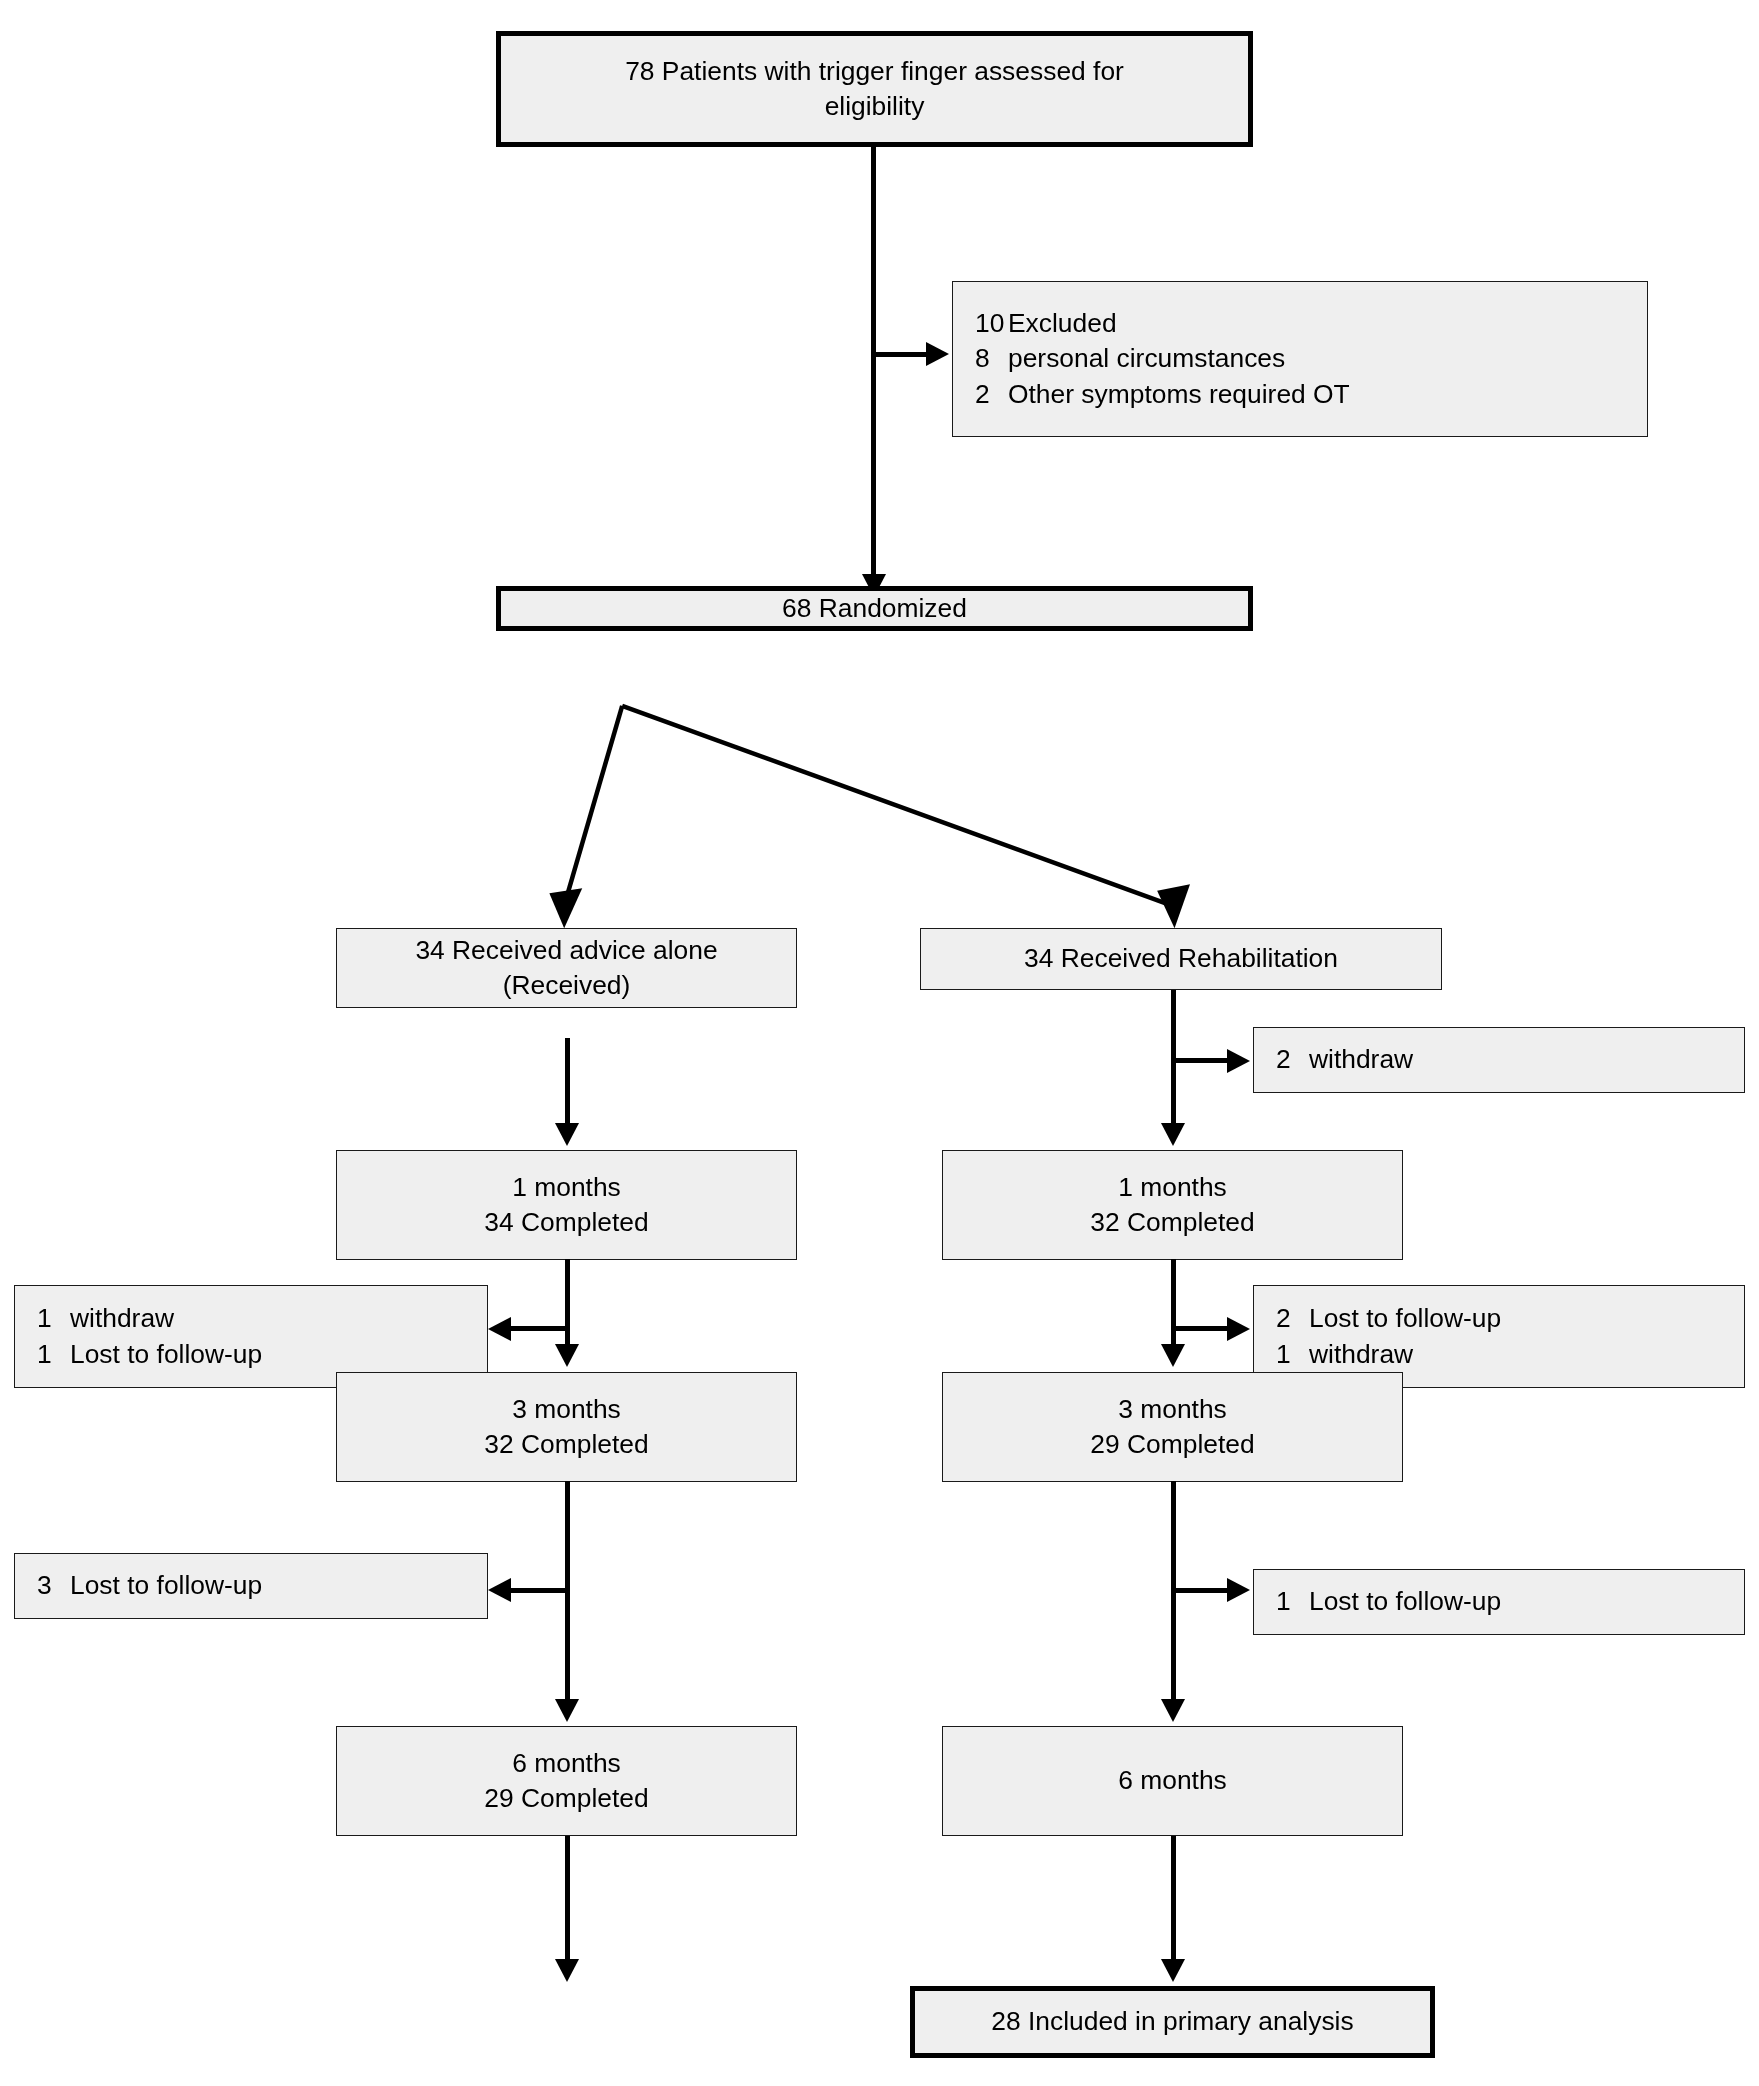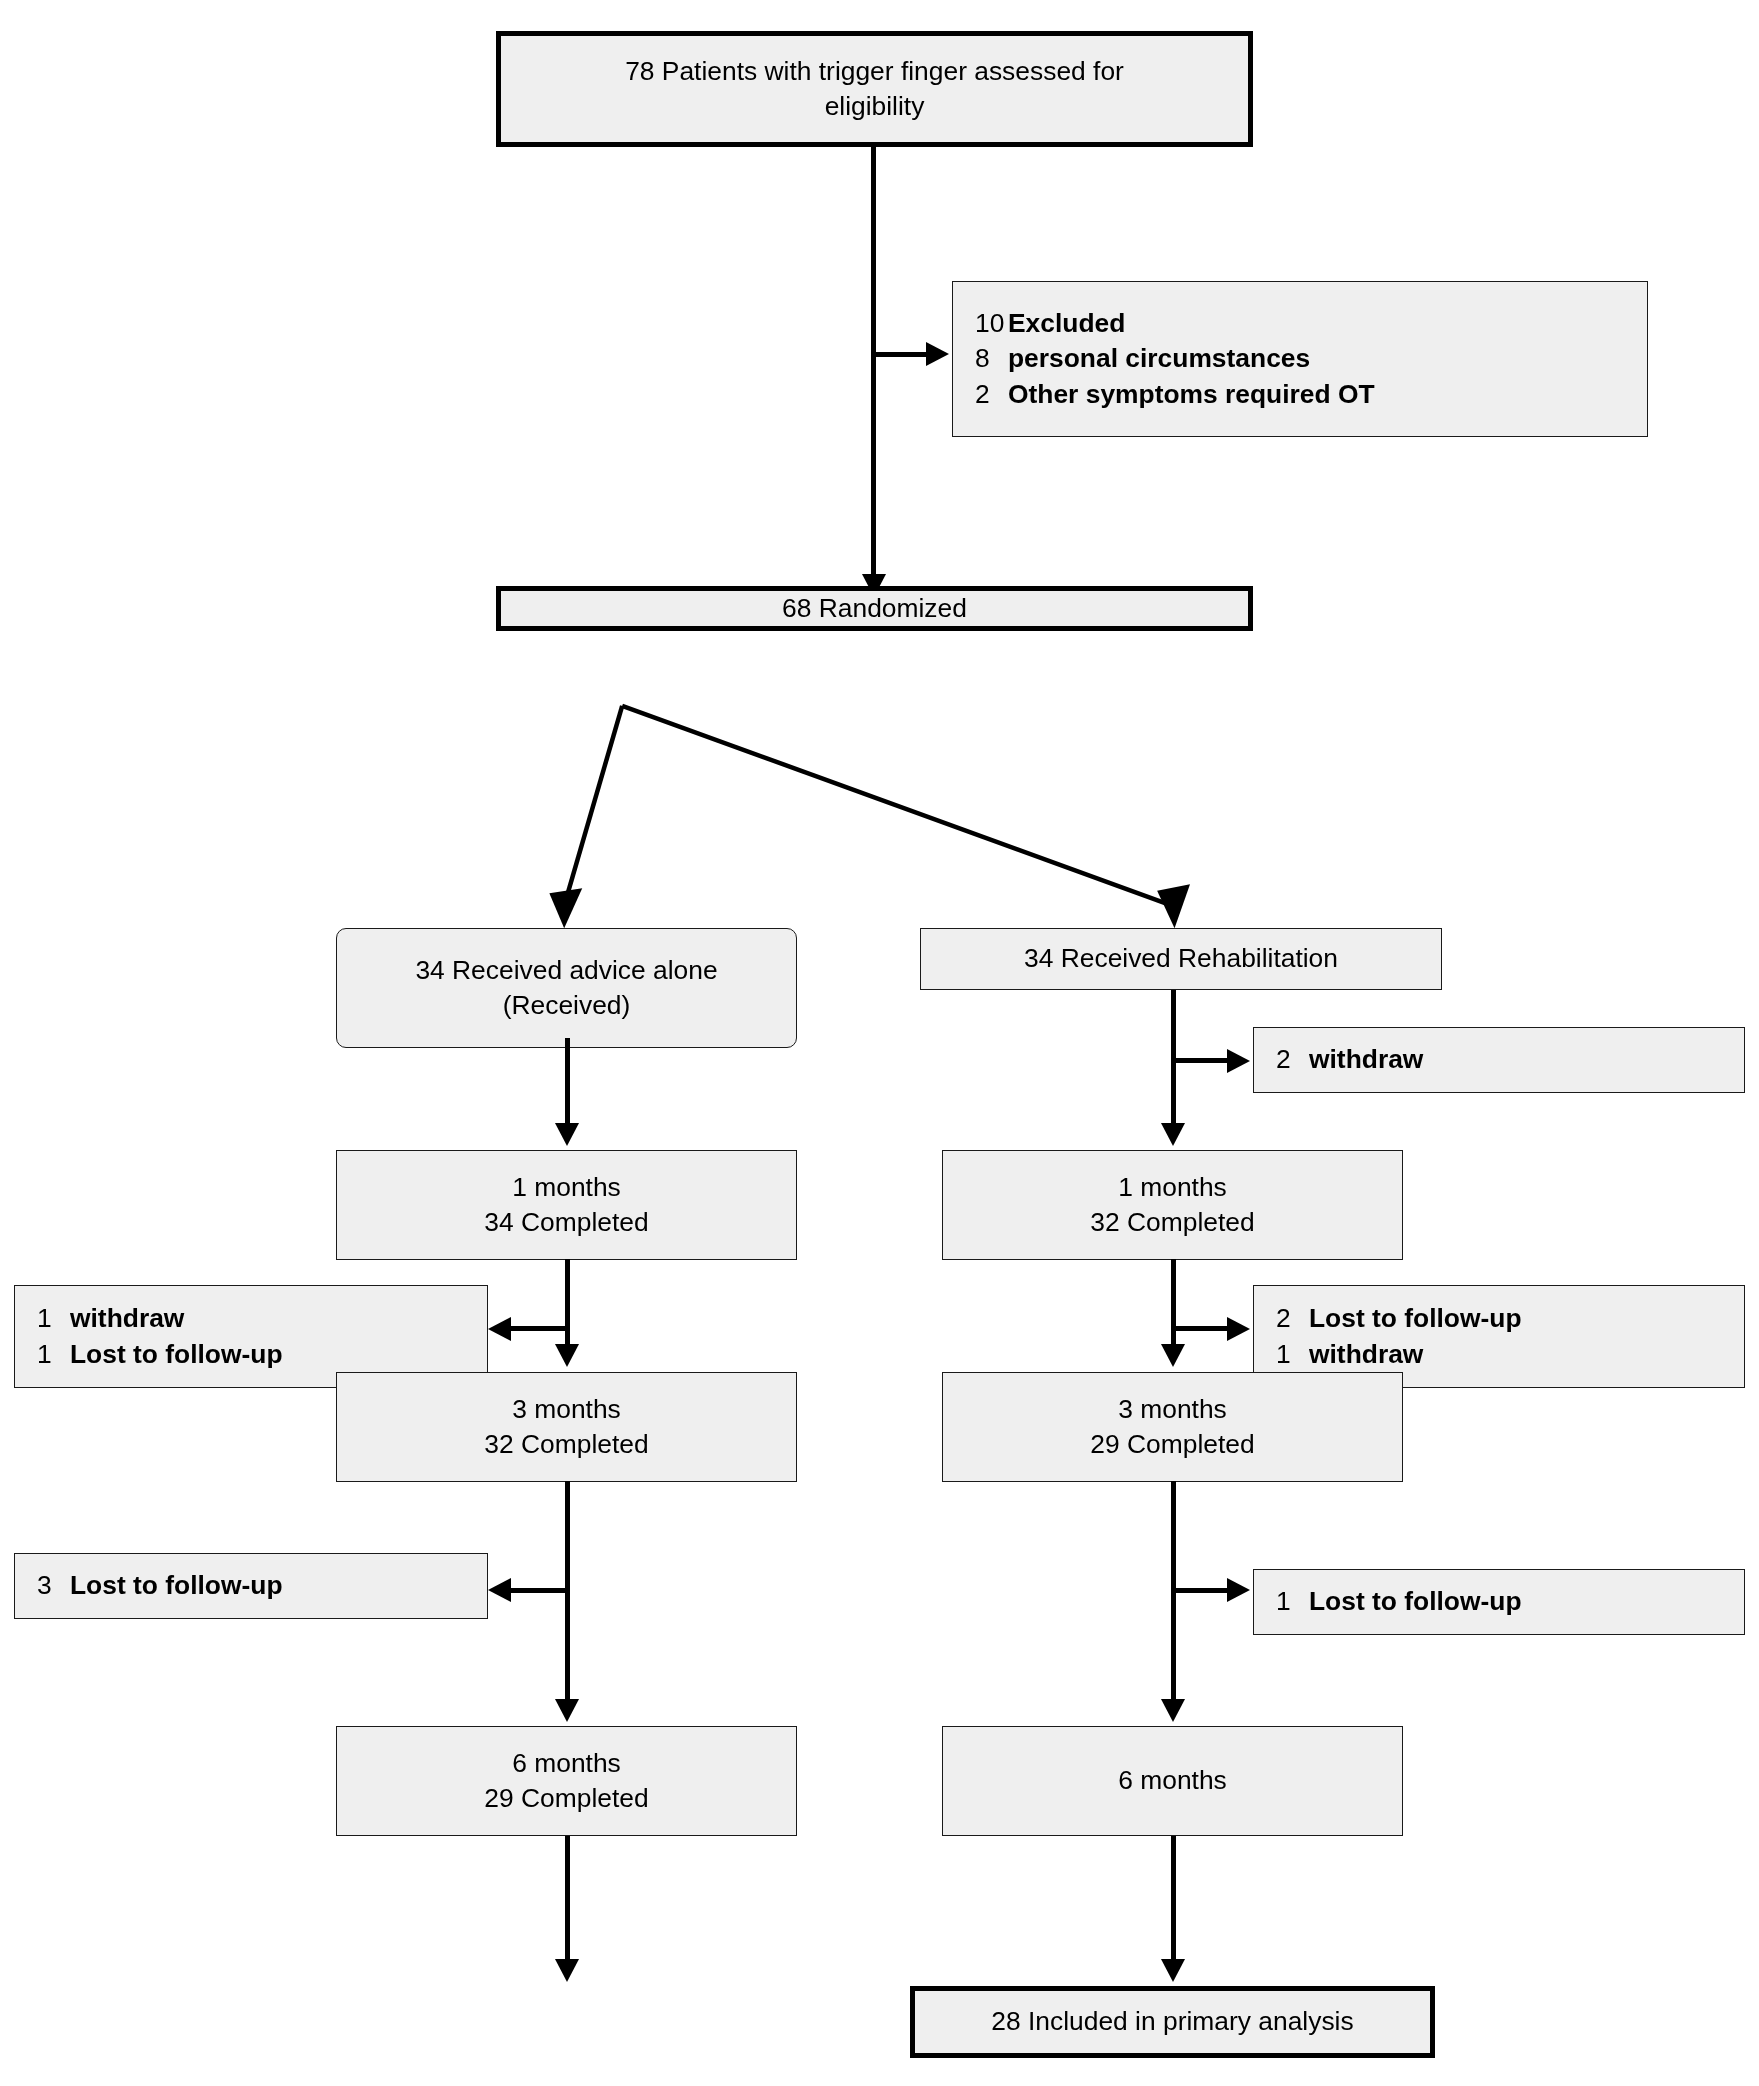--- a/index.html
+++ b/index.html
@@ -72,21 +72,21 @@
     align-items: baseline;
     width: 100%;
   }
   .row .num {
     display: inline-block;
     min-width: 55px;
     padding-left: 22px;
     box-sizing: border-box;
     flex: 0 0 auto;
   }
-  .row .txt { flex: 1 1 auto; font-weight: bold; }
+  .row .txt { flex: 1 1 auto; }
   .diag-svg {
     position: absolute;
     left: 0;
     top: 0;
     width: 1760px;
     height: 2087px;
     pointer-events: none;
   }
   .boxline { display: block; width: 100%; }
 </style>
@@ -125,21 +125,21 @@
     <div class="row">
       <span class="num">2</span>
       <span class="txt">Other symptoms required OT</span>
     </div>
   </div>
 
   <div class="box thick" style="left:496px; top:586px; width:757px; height:45px;">
     <span class="boxline">68 Randomized</span>
   </div>
 
-  <div class="box" style="left:336px; top:928px; width:461px; height:120px;border-radius:10px;">
+  <div class="box" style="left:336px; top:928px; width:461px; height:80px;">
     <span class="boxline">34 Received advice alone</span>
     <span class="boxline">(Received)</span>
   </div>
 
   <div class="line vline" style="left:565px; top:1038px; width:4.5px; height:90px;"></div>
   <div class="arrow-down" style="left:555px; top:1123px;"></div>
 
   <div class="box" style="left:336px; top:1150px; width:461px; height:110px;">
     <span class="boxline">1 months</span>
     <span class="boxline">34 Completed</span>

